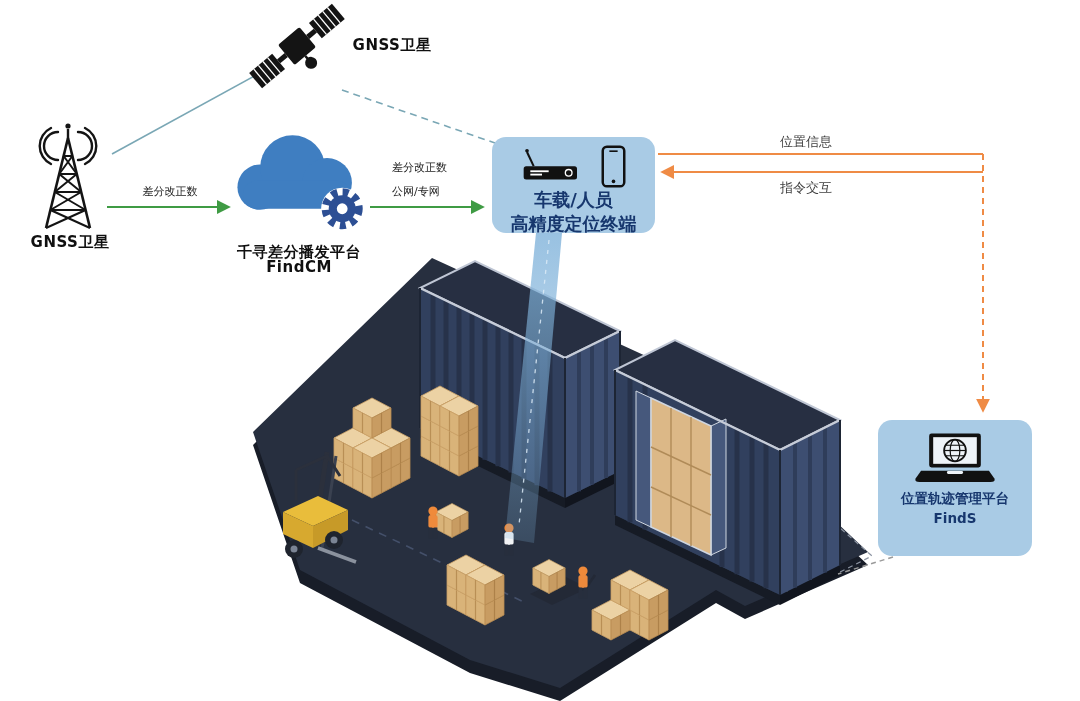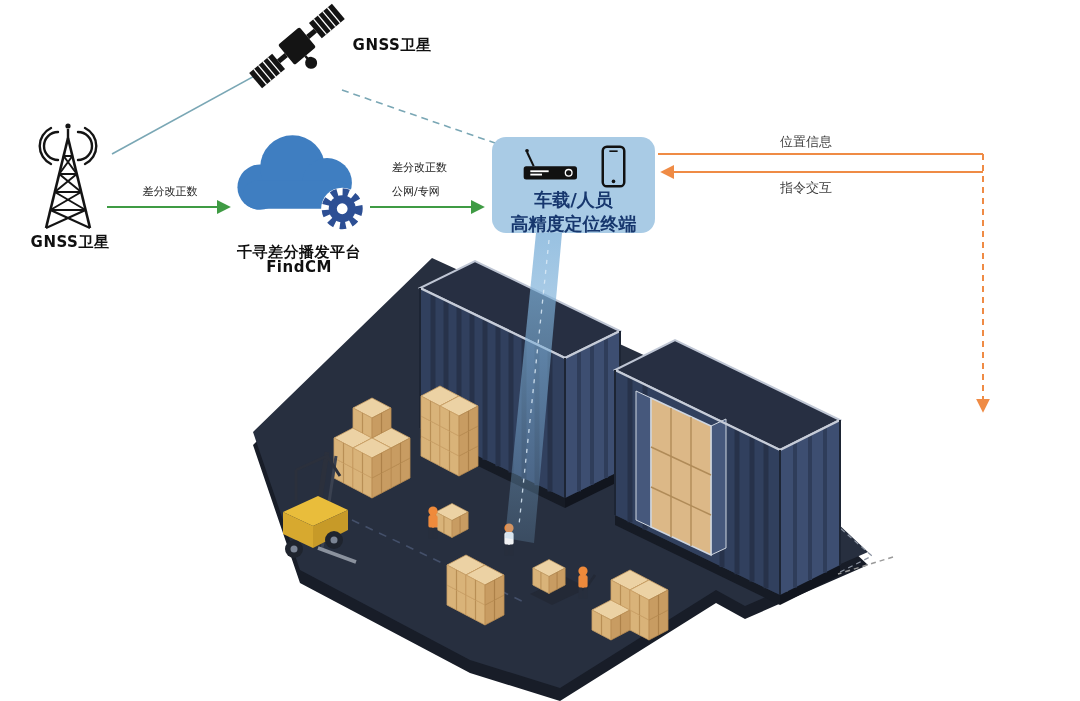--- a/index.html
+++ b/index.html
@@ -275,14 +275,29 @@
       <svg width="25" height="43" viewBox="0 0 30 52">
         <rect x="2" y="2" width="26" height="48" rx="5" fill="none" stroke="#111" stroke-width="3"></rect>
         <line x1="10" y1="7.5" x2="20" y2="7.5" stroke="#111" stroke-width="2"></line>
         <circle cx="15" cy="44" r="2.2" fill="#111"></circle>
       </svg>
     </div>
     <div class="navy">车载/人员</div>
     <div class="navy">高精度定位终端</div>
   </div>
 
+  <div class="node-box finds-box">
+    <svg width="84" height="56" viewBox="0 0 104 68">
+      <rect x="20" y="0" width="64" height="42" rx="3" fill="#111"></rect>
+      <rect x="25" y="4.5" width="54" height="33" fill="#eef3f8"></rect>
+      <circle cx="52" cy="21" r="13.5" fill="none" stroke="#111" stroke-width="2.2"></circle>
+      <ellipse cx="52" cy="21" rx="6" ry="13.5" fill="none" stroke="#111" stroke-width="1.5"></ellipse>
+      <line x1="38.5" y1="21" x2="65.5" y2="21" stroke="#111" stroke-width="1.5"></line>
+      <line x1="41" y1="14.5" x2="63" y2="14.5" stroke="#111" stroke-width="1.3"></line>
+      <line x1="41" y1="27.5" x2="63" y2="27.5" stroke="#111" stroke-width="1.3"></line>
+      <path d="M10,46 L94,46 L101,56 Q102,60 96,60 L8,60 Q2,60 3,56 Z" fill="#111"></path>
+      <rect x="42" y="46.5" width="20" height="3.5" rx="1.7" fill="#eef3f8"></rect>
+    </svg>
+    <div class="navy">位置轨迹管理平台</div>
+    <div class="navy">FindS</div>
+  </div>
 
 </div>
 
 </body></html>

